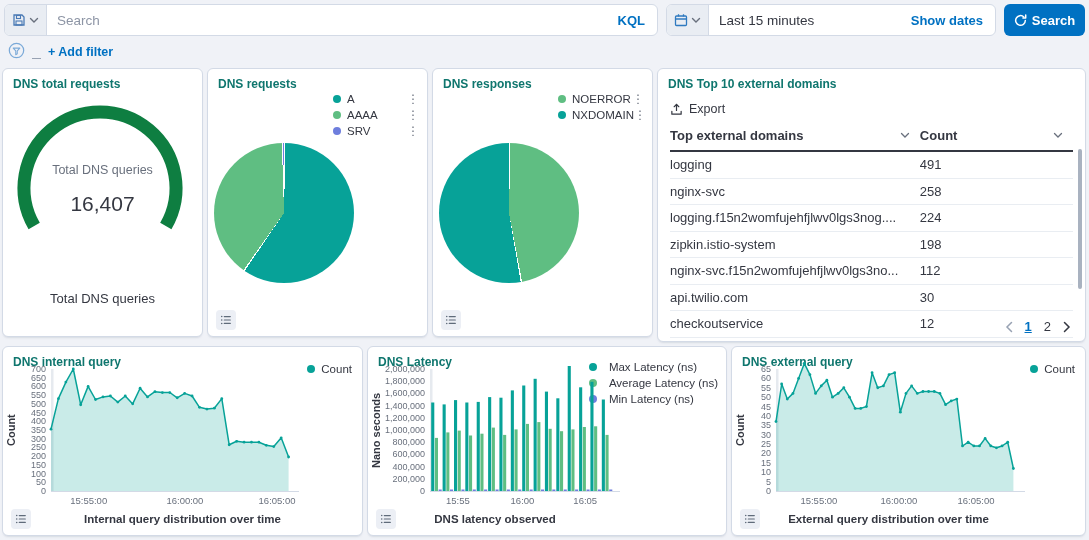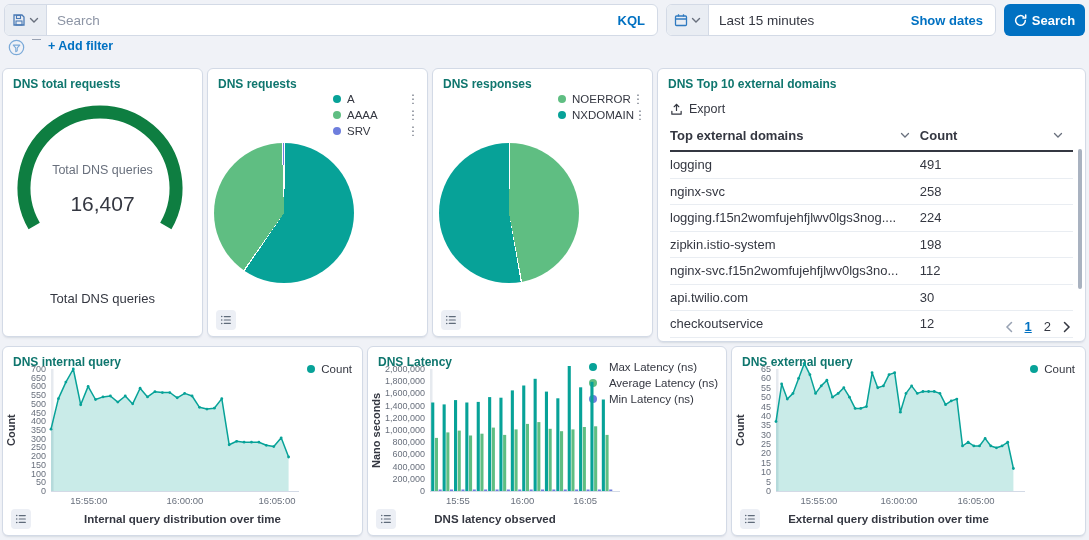--- a/index.html
+++ b/index.html
@@ -10,21 +10,21 @@
   .boxgroup{display:flex;align-items:center;background:#fff;border:1px solid #d3dae6;border-radius:6px;height:32px;box-sizing:border-box;overflow:hidden}
   .search-group{width:654px}
   .date-group{width:330px}
   .prepend{display:flex;align-items:center;gap:3px;padding:0 7px;height:100%;background:#e9edf3;border-right:1px solid #d3dae6;cursor:pointer}
   .search-input{flex:1;border:none;outline:none;font-size:13.5px;color:#343741;padding:0 10px;background:transparent;font-family:inherit}
   .search-input::placeholder{color:#8d95a5}
   .kql{color:#0071c2;font-weight:bold;font-size:13px;padding:0 12px;cursor:pointer}
   .date-text{font-size:13.5px;color:#343741;padding-left:10px;flex:1;cursor:pointer}
   .show-dates{color:#0071c2;font-weight:bold;font-size:13px;padding-right:12px;cursor:pointer;white-space:nowrap}
   .refresh-btn{width:81px;height:32px;background:#0071c2;color:#fff;border:none;border-radius:6px;font-weight:bold;font-size:13px;display:flex;align-items:center;justify-content:center;gap:5px;cursor:pointer;font-family:inherit}
-  .filterbar{position:absolute;left:8px;top:39px;height:20px;display:flex;align-items:flex-start;gap:7px}
+  .filterbar{position:absolute;left:8px;top:39px;height:20px;display:flex;align-items:flex-end;gap:7px}
   .dash{width:9px;height:1px;background:#98a2b3}
   .add-filter{color:#0071c2;font-weight:bold;font-size:12.5px;cursor:pointer}
   
   .panel{position:absolute;background:#fff;border:1px solid #d3dae6;border-radius:6px;box-shadow:0 2px 2px -1px rgba(152,162,179,.3);box-sizing:border-box}
   .panel-title{font-size:12px;font-weight:bold;color:#0f766e;padding:8px 10px 0;white-space:nowrap;overflow:hidden;text-overflow:ellipsis}
   #p-gauge{left:2px;top:68px;width:201px;height:269px}
   #p-req{left:207px;top:68px;width:221px;height:269px}
   #p-res{left:432px;top:68px;width:221px;height:269px}
   #p-table{left:657px;top:68px;width:429px;height:274px}
   #p-int{left:2px;top:346px;width:361px;height:190px}

